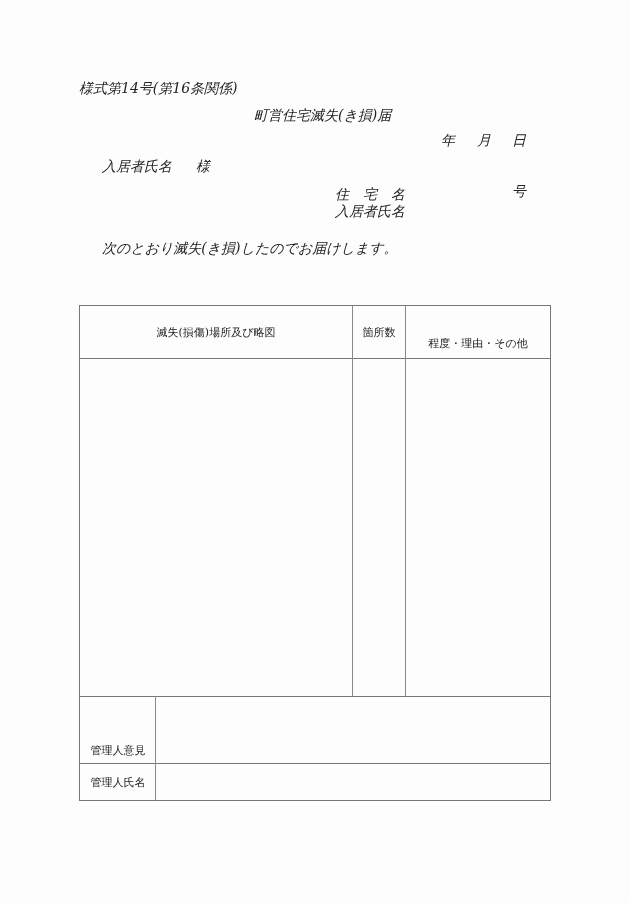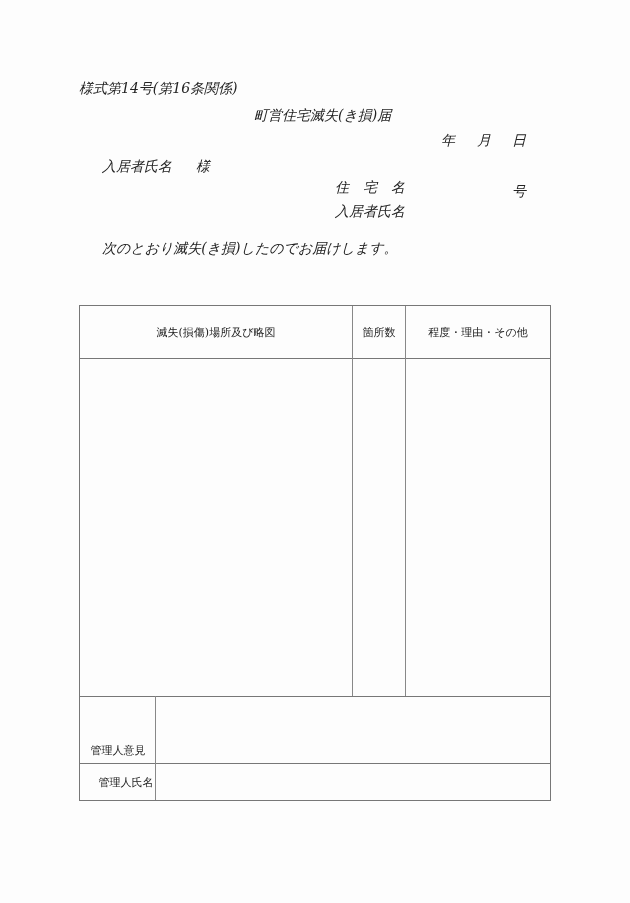--- a/index.html
+++ b/index.html
@@ -21,46 +21,46 @@
   <span class="t" style="left:79px; top:81px;">様式第14号(第16条関係)</span>
   <span class="t" style="left:254px; top:108px;">町営住宅滅失(き損)届</span>
 
   <span class="t" style="left:441px; top:133px;">年</span>
   <span class="t" style="left:477px; top:133px;">月</span>
   <span class="t" style="left:512px; top:133px;">日</span>
 
   <span class="t" style="left:102px; top:159px;">入居者氏名</span>
   <span class="t" style="left:196px; top:159px;">様</span>
 
-  <span class="t" style="left:335px; top:180px;">住　宅　名</span>
+  <span class="t" style="left:335px; top:187px;">住　宅　名</span>
   <div class="field" style="left:400px; top:180px; width:105px; height:16px;"></div>
   <span class="t" style="left:512px; top:184px;">号</span>
 
   <span class="t" style="left:335px; top:204px;text-align:right;">入居者氏名</span>
   <div class="field" style="left:400px; top:200px; width:130px; height:16px;"></div>
 
   <span class="t" style="left:102px; top:241px;text-align:center;">次のとおり滅失(き損)したのでお届けします。</span>
 
   <div class="form-table">
 
     <div class="hline" style="left:0; top:52px; width:470px;"></div>
     <div class="hline" style="left:0; top:390px; width:470px;"></div>
     <div class="hline" style="left:0; top:457px; width:470px;"></div>
 
     <div class="vline" style="left:272px; top:0; height:390px;"></div>
     <div class="vline" style="left:325px; top:0; height:390px;"></div>
     <div class="vline" style="left:75px; top:390px; height:104px;"></div>
 
     <span class="cell-text" style="left:136px; top:26px;">滅失(損傷)場所及び略図</span>
     <span class="cell-text" style="left:299px; top:26px;font-family:Liberation Serif, serif;">箇所数</span>
-    <span class="cell-text" style="left:398px; top:26px;">程度・理由・その他</span>
+    <span class="cell-text" style="left:398px; top:38px;font-family:Liberation Mono, monospace;">程度・理由・その他</span>
 
     <div class="field" style="left:0; top:53px; width:272px; height:337px;"></div>
     <div class="field" style="left:273px; top:53px; width:52px; height:337px;"></div>
     <div class="field" style="left:326px; top:53px; width:144px; height:337px;"></div>
 
     <span class="cell-text" style="left:38px; top:444px;">管理人意見</span>
     <div class="field" style="left:76px; top:391px; width:394px; height:66px;"></div>
 
-    <span class="cell-text" style="left:46px; top:476px;">管理人氏名</span>
+    <span class="cell-text" style="left:38px; top:476px;">管理人氏名</span>
     <div class="field" style="left:76px; top:458px; width:394px; height:36px;"></div>
   </div>
 </div>
 
 </body></html>

